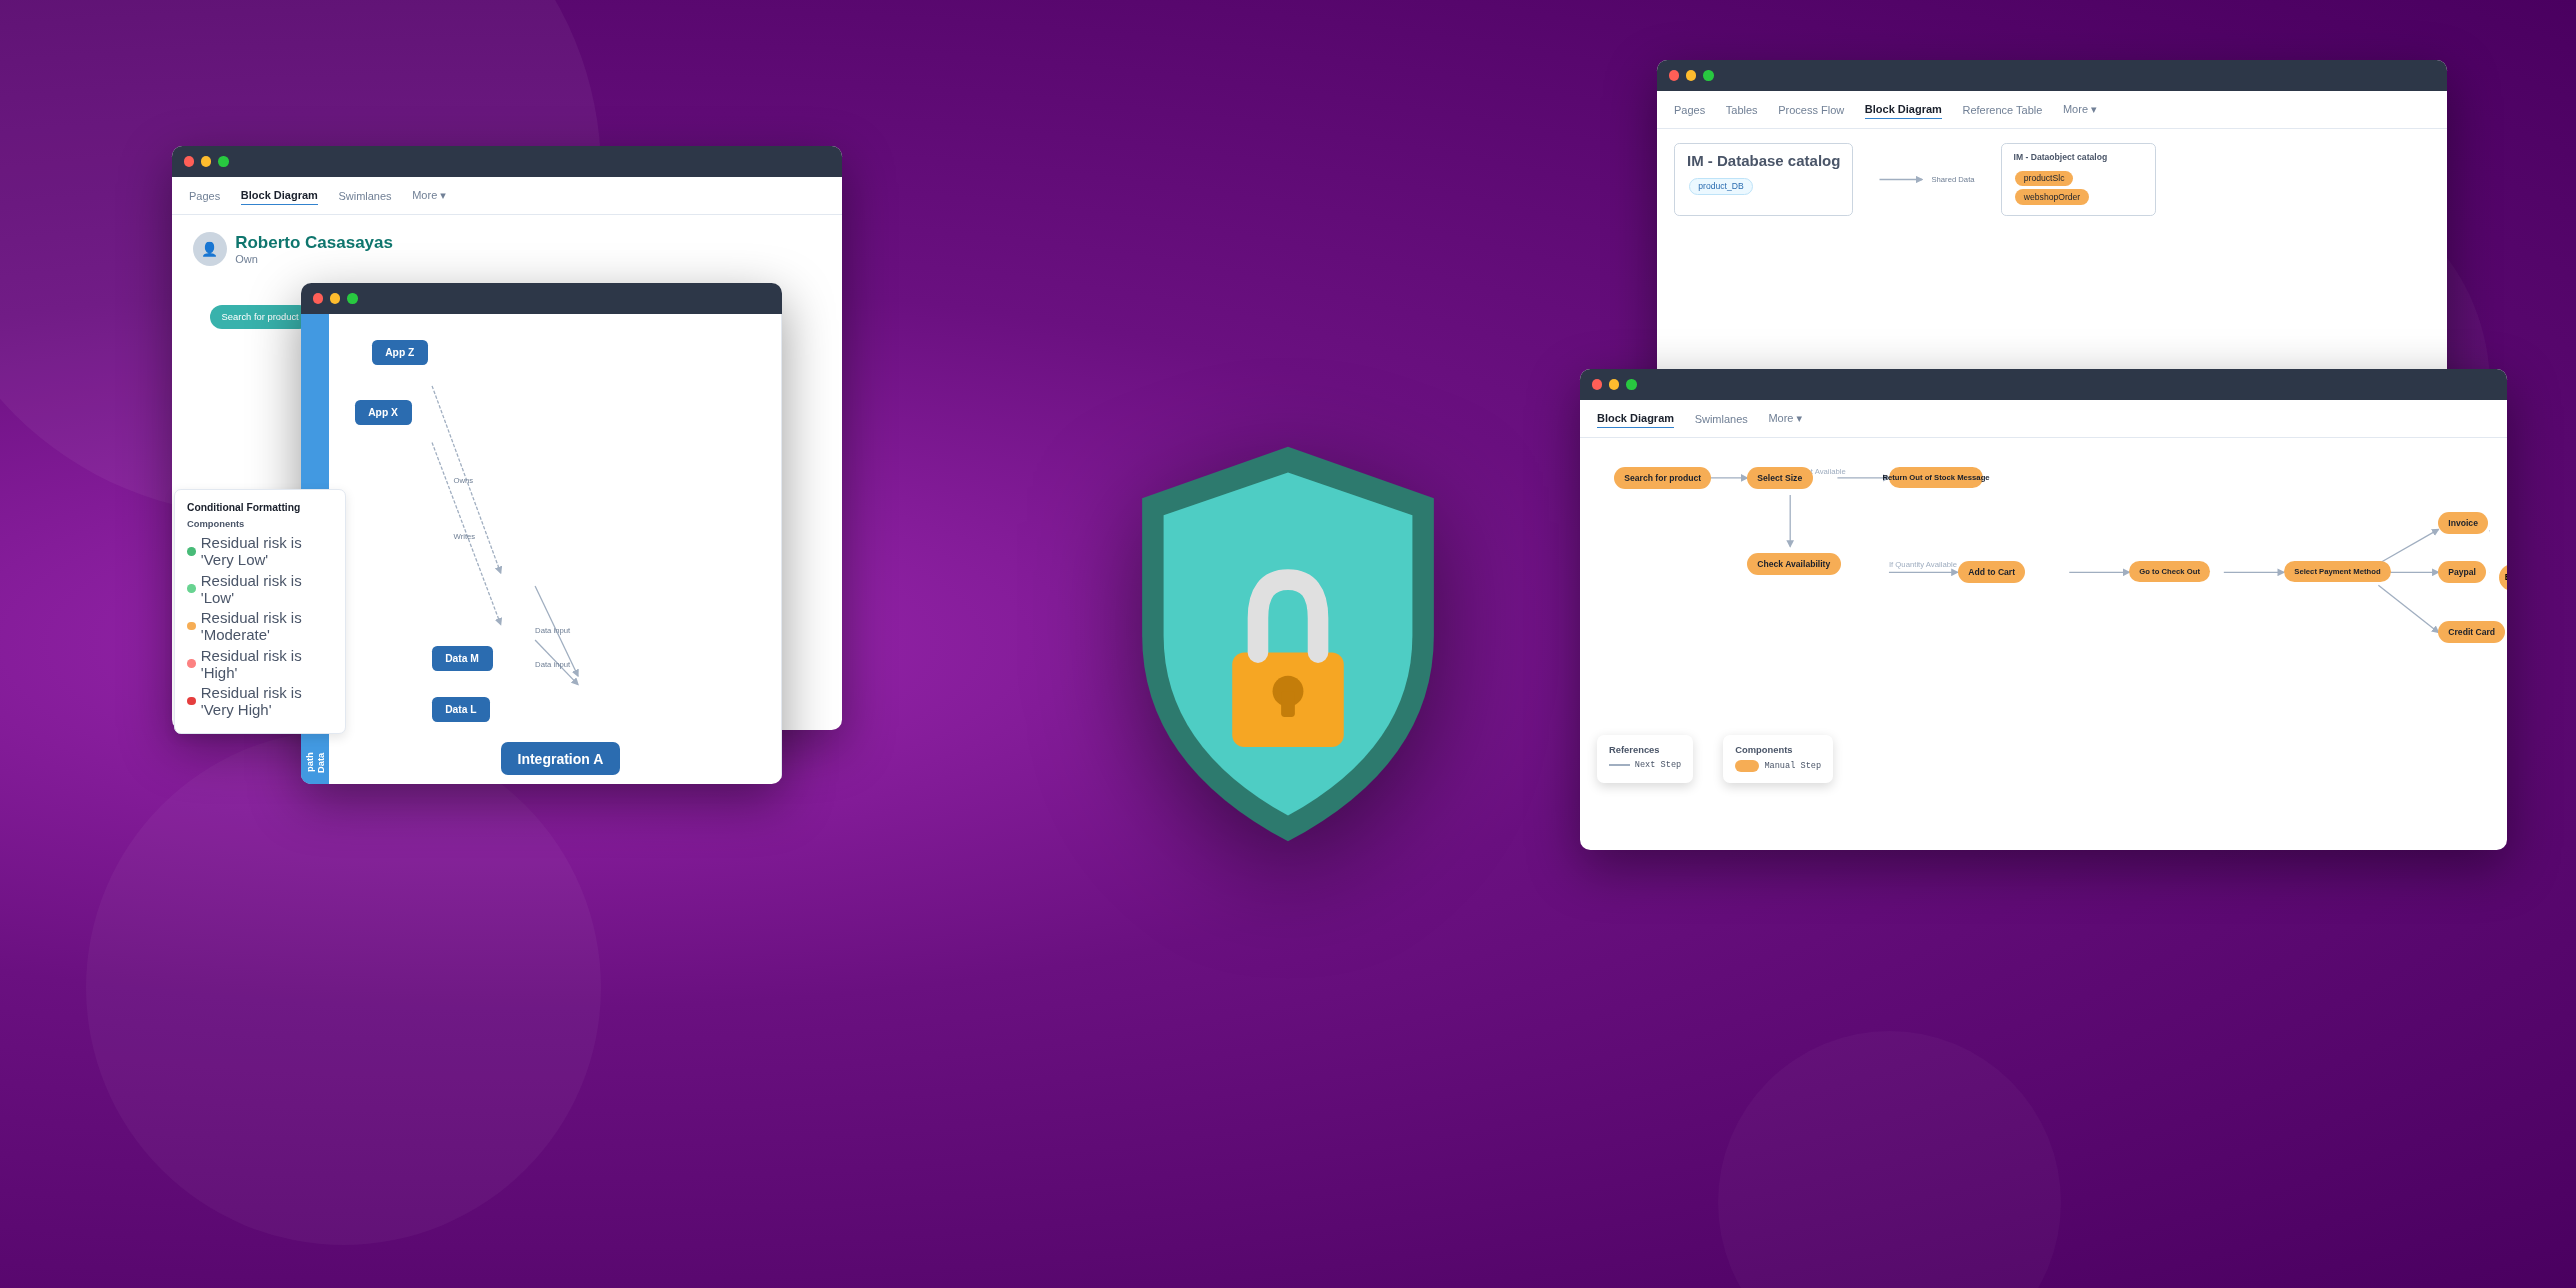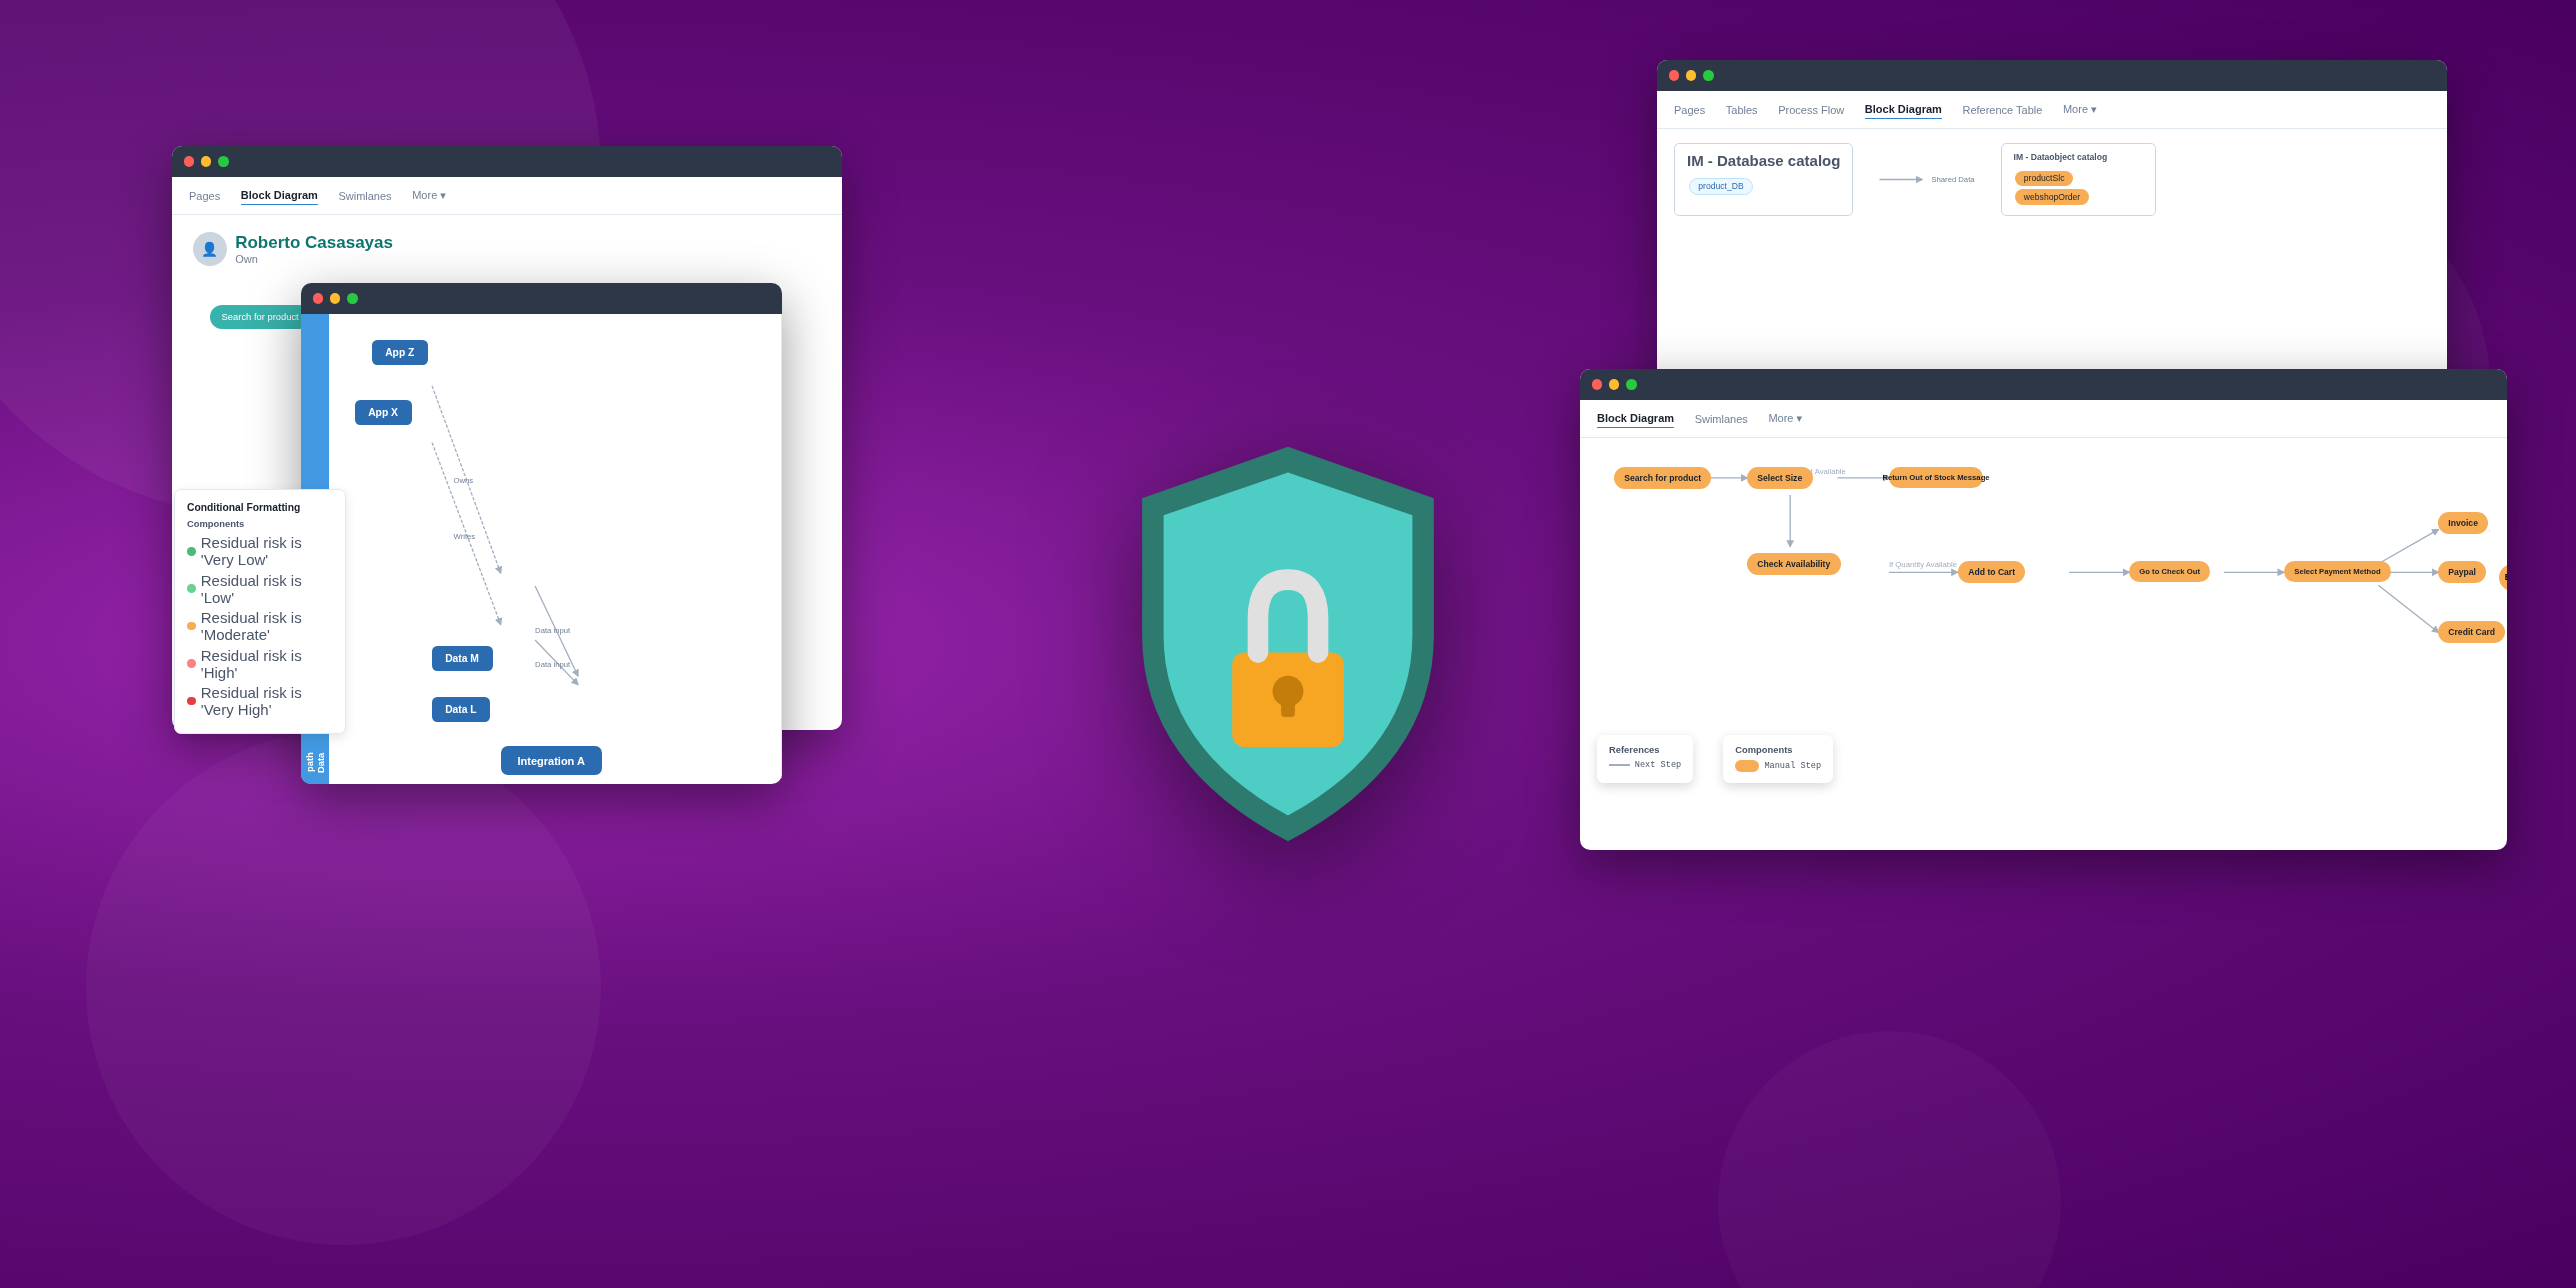--- a/index.html
+++ b/index.html
@@ -228,21 +228,21 @@
       font-size: 10.3px;
       font-weight: 600;
       margin-bottom: 10.3px;
       display: inline-block;
     }
     .swimlane-node-integration {
       background: #2b6cb0;
       color: #fff;
       border-radius: 6.9px;
       padding: 8.6px 17px;
-      font-size: 11px;
+      font-size: 14px;
       font-weight: 700;
     }
 
     
     .window-3 {
       right: 155px;
       top: 52px;
       width: 773px;
       height: 395px;
       z-index: 2;

